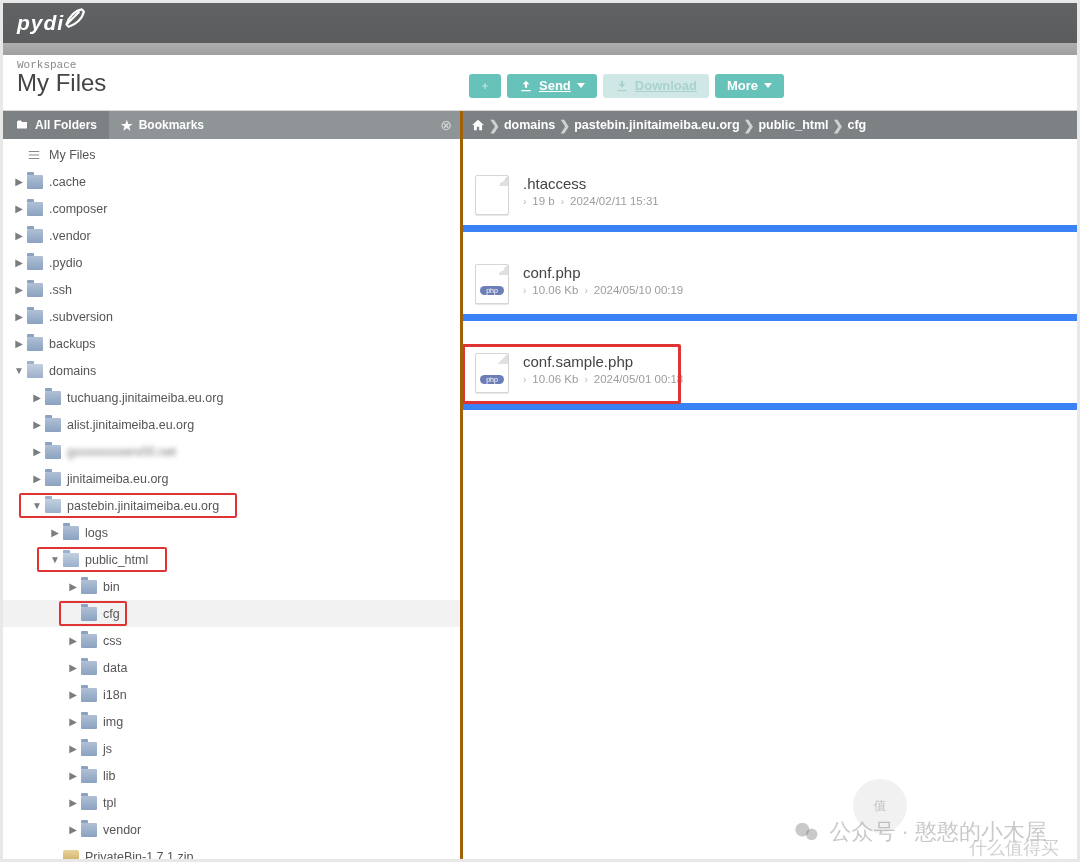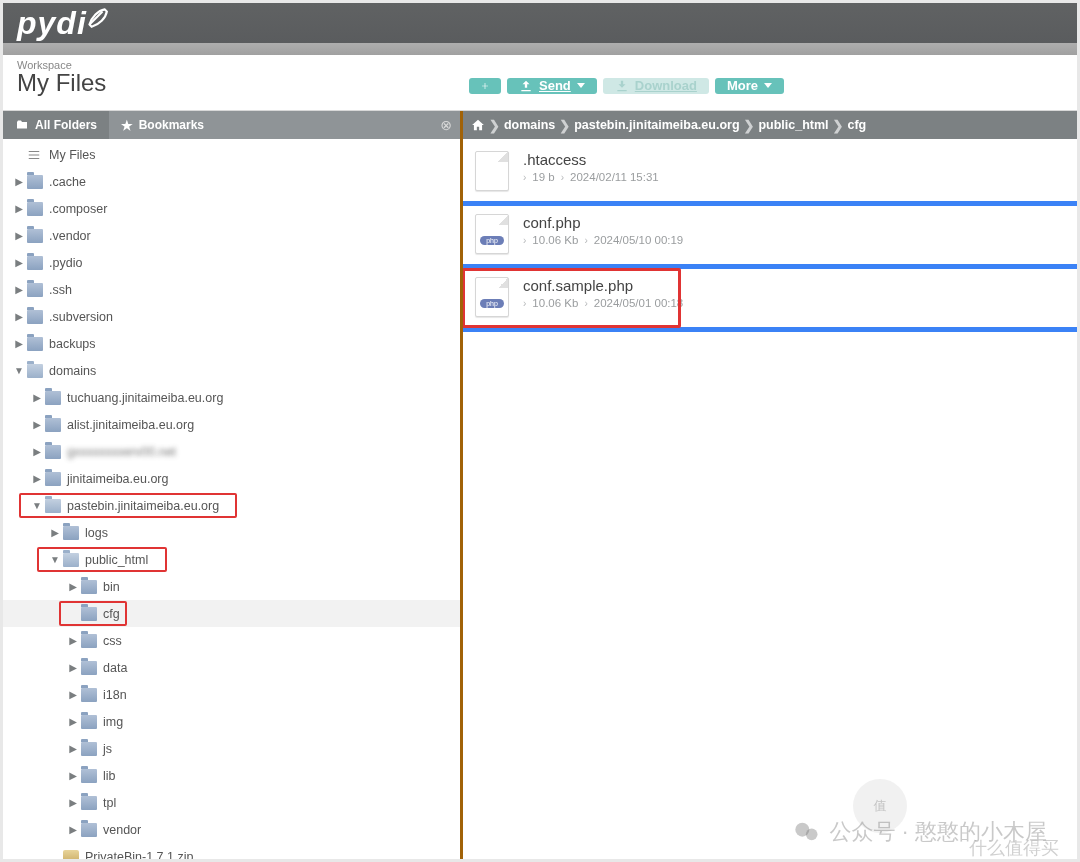--- a/index.html
+++ b/index.html
@@ -14,33 +14,33 @@
     --highlight-border: #e03434;
     --folder-blue: #92a7c2;
     --sel-row: #f2f2f2;
   }
   * { box-sizing: border-box; }
   html, body { margin:0; padding:0; width:1080px; height:862px; font-family: Arial, Helvetica, sans-serif; overflow:hidden; background:#fff; }
   body { border:3px solid #e8e8e8; position:relative; }
 
   
   .logo-bar { height:40px; background:linear-gradient(#606263,#5a5c5e); display:flex; align-items:center; padding-left:14px; }
-  .logo { color:#fff; font-size:32px; font-weight:bold; font-style:italic; letter-spacing:1px; display:flex; align-items:center; }
+  .logo { color:#fff; font-size:21px; font-weight:bold; font-style:italic; letter-spacing:1px; display:flex; align-items:center; }
   .logo .feather { margin-left:-4px; margin-bottom:10px; }
 
   
   .sub-bar { height:12px; background:linear-gradient(#aeaeae,#a0a0a0); }
 
   
   .header-row { height:56px; display:flex; border-bottom:1px solid #d8d8d8; }
   .ws-block { width:460px; padding:4px 10px 0 14px; }
-  .ws-label { font-size:11px; color:#888; }
+  .ws-label { font-size:11px; color:#888;font-family:Liberation Mono, monospace; }
   .ws-title { font-size:24px; color:#444; margin-top:-2px; }
   .toolbar { flex:1; display:flex; align-items:center; padding-left:6px; gap:6px; padding-top:6px; }
-  .btn { height:16px; border-radius:3px; display:inline-flex; align-items:center; justify-content:center; color:#fff; font-size:13px; font-weight:bold; padding:0 12px; gap:6px; cursor:pointer; }
+  .btn { height:24px; border-radius:3px; display:inline-flex; align-items:center; justify-content:center; color:#fff; font-size:13px; font-weight:bold; padding:0 12px; gap:6px; cursor:pointer; }
   .btn.teal { background:var(--teal); }
   .btn.disabled { background:#cfe8e5; color:#a9d2cd; cursor:default; }
   .btn.more { background:var(--teal); }
   .btn .ul { text-decoration:underline; }
   .plusbtn { width:32px; }
 
   
   .main { display:flex; height:calc(100% - 40px - 12px - 56px); }
   .sidebar { width:460px; border-right:3px solid #a16207; display:flex; flex-direction:column; overflow:hidden; }
   .content { flex:1; display:flex; flex-direction:column; overflow:hidden; }
@@ -67,21 +67,21 @@
   .hl { position:absolute; border:2px solid var(--highlight-border); border-radius:2px; pointer-events:none; }
   .blurred { filter:blur(2.5px); opacity:0.8; }
 
   
   .crumb-bar { height:28px; background:#7c8183; display:flex; align-items:center; padding:0 8px; font-size:12.5px; color:#fff; font-weight:bold; }
   .crumb-item { display:inline-flex; align-items:center; cursor:pointer; }
   .crumb-sep { margin:0 4px; color:#cfd1d2; font-size:13px; font-weight:bold; }
 
   
   .flist { flex:1; overflow:auto; padding:4px 0; }
-  .fitem { display:flex; align-items:flex-start; padding:8px 8px 10px 12px; border-bottom:5px solid #3b82f6; cursor:pointer; position:relative; }
+  .fitem { display:flex; align-items:flex-start; padding:8px 8px 10px 12px; border-bottom:7px solid #3b82f6; cursor:pointer; position:relative;margin-top:24px; }
   .fitem .thumb { width:34px; height:40px; background:#fff; border:1px solid #d6d6d6; border-radius:2px; margin-right:14px; flex-shrink:0; position:relative; box-shadow:0 1px 1px rgba(0,0,0,.1); }
   .fitem .thumb::after { content:''; position:absolute; top:0; right:0; width:10px; height:10px; background:linear-gradient(135deg, transparent 50%, #e0e0e0 50%); }
   .fitem .thumb.php::before { content:'php'; position:absolute; bottom:8px; left:0; right:0; text-align:center; font-size:7px; color:#fff; background:#6c7eb7; border-radius:7px; margin:0 4px; padding:1px 0; }
   .fitem .fname { font-size:15px; color:#444; }
   .fitem .fmeta { font-size:11.5px; color:#9a9d9f; margin-top:3px; display:flex; gap:6px; align-items:center; }
   .fitem .fmeta .chv { color:#b7b9bb; font-size:10px; }
   .hl-file { position:absolute; border:3px solid var(--highlight-border); border-radius:2px; pointer-events:none; }
 
   
   .wm { position:absolute; right:30px; bottom:12px; color:rgba(120,120,120,0.4); font-size:22px; display:flex; align-items:center; gap:8px; pointer-events:none; }

